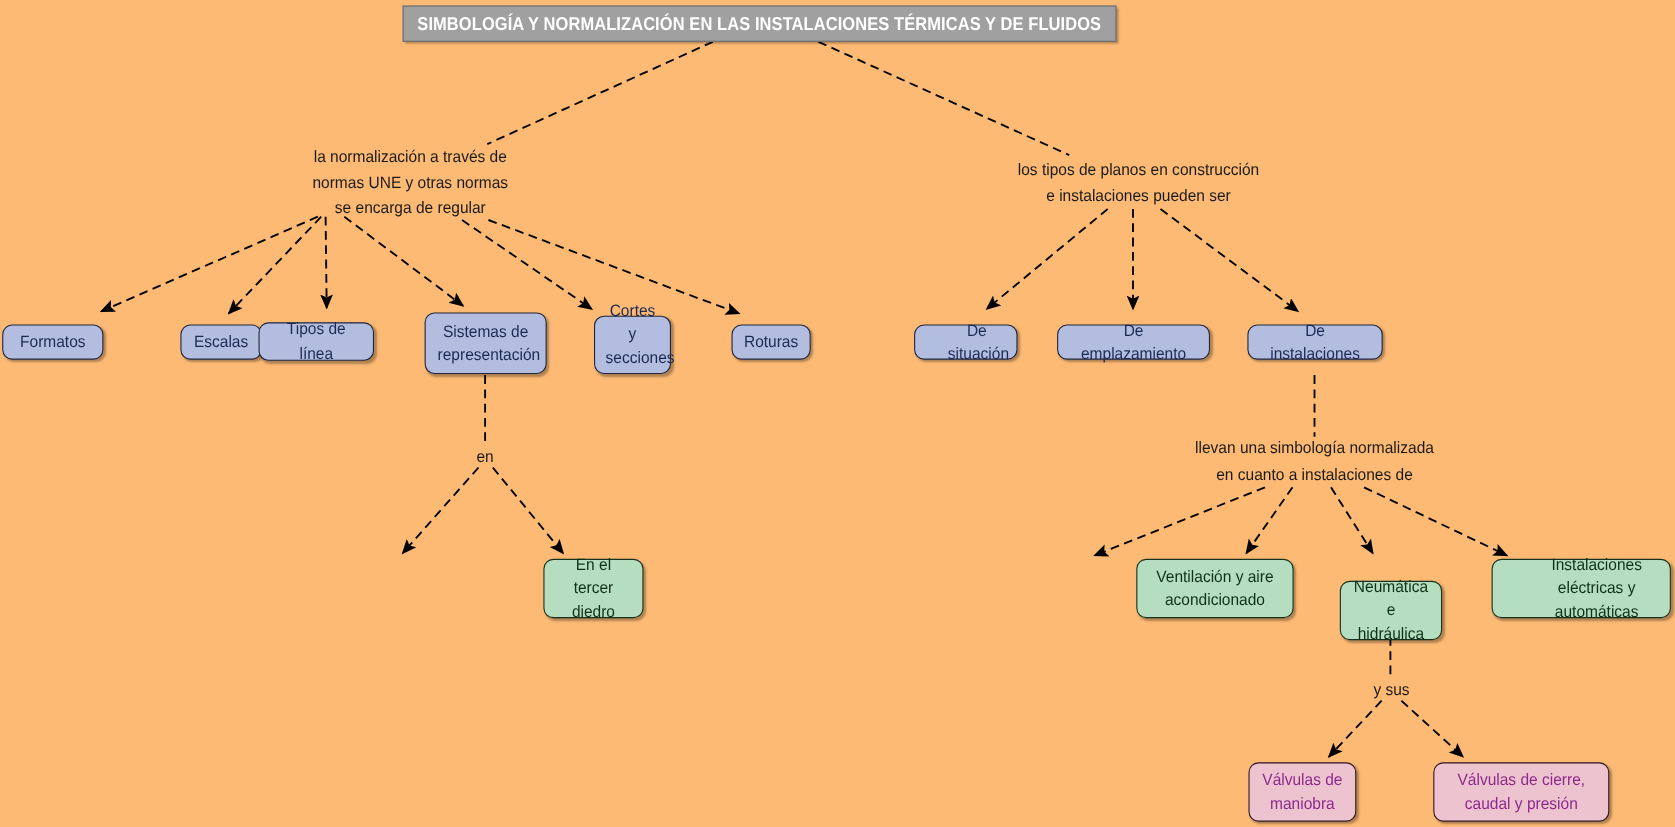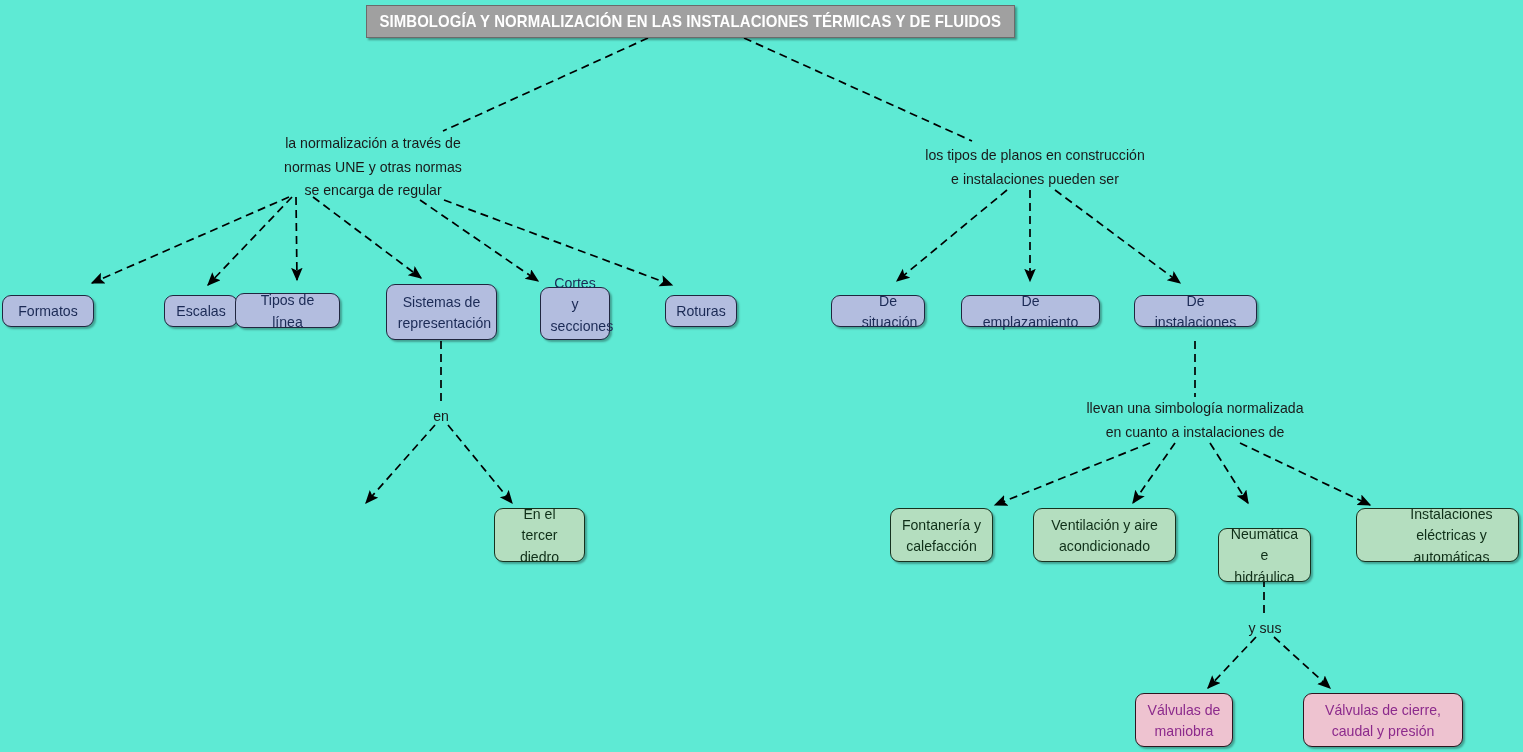--- a/index.html
+++ b/index.html
@@ -7,21 +7,21 @@
     padding: 0;
     background: #ffffff;
   }
   body {
     font-family: "Liberation Sans", sans-serif;
   }
   #canvas {
     position: relative;
     width: 1523px;
     height: 752px;
-    background: #5eead4;
+    background: #fdba74;
     overflow: hidden;
   }
   svg.links {
     position: absolute;
     left: 0;
     top: 0;
     width: 1523px;
     height: 752px;
     pointer-events: none;
   }
@@ -202,24 +202,20 @@
   <div class="node blue" style="left:1134px; top:295px; width:123px; height:32px;">
     <span>De instalaciones</span>
   </div>
 
 
   <div class="node green" style="left:494px; top:508px; width:91px;  height:54px;">
     <span>En el tercer
 diedro</span>
   </div>
 
-  <div class="node green" style="left:890px;  top:508px; width:103px; height:54px;">
-    <span>Fontanería
-y calefacción</span>
-  </div>
 
   <div class="node green" style="left:1033px; top:508px; width:143px; height:54px;">
     <span>Ventilación y
 aire acondicionado</span>
   </div>
 
   <div class="node green" style="left:1218px; top:528px; width:93px;  height:54px;">
     <span>Neumática
 e hidráulica</span>
   </div>

